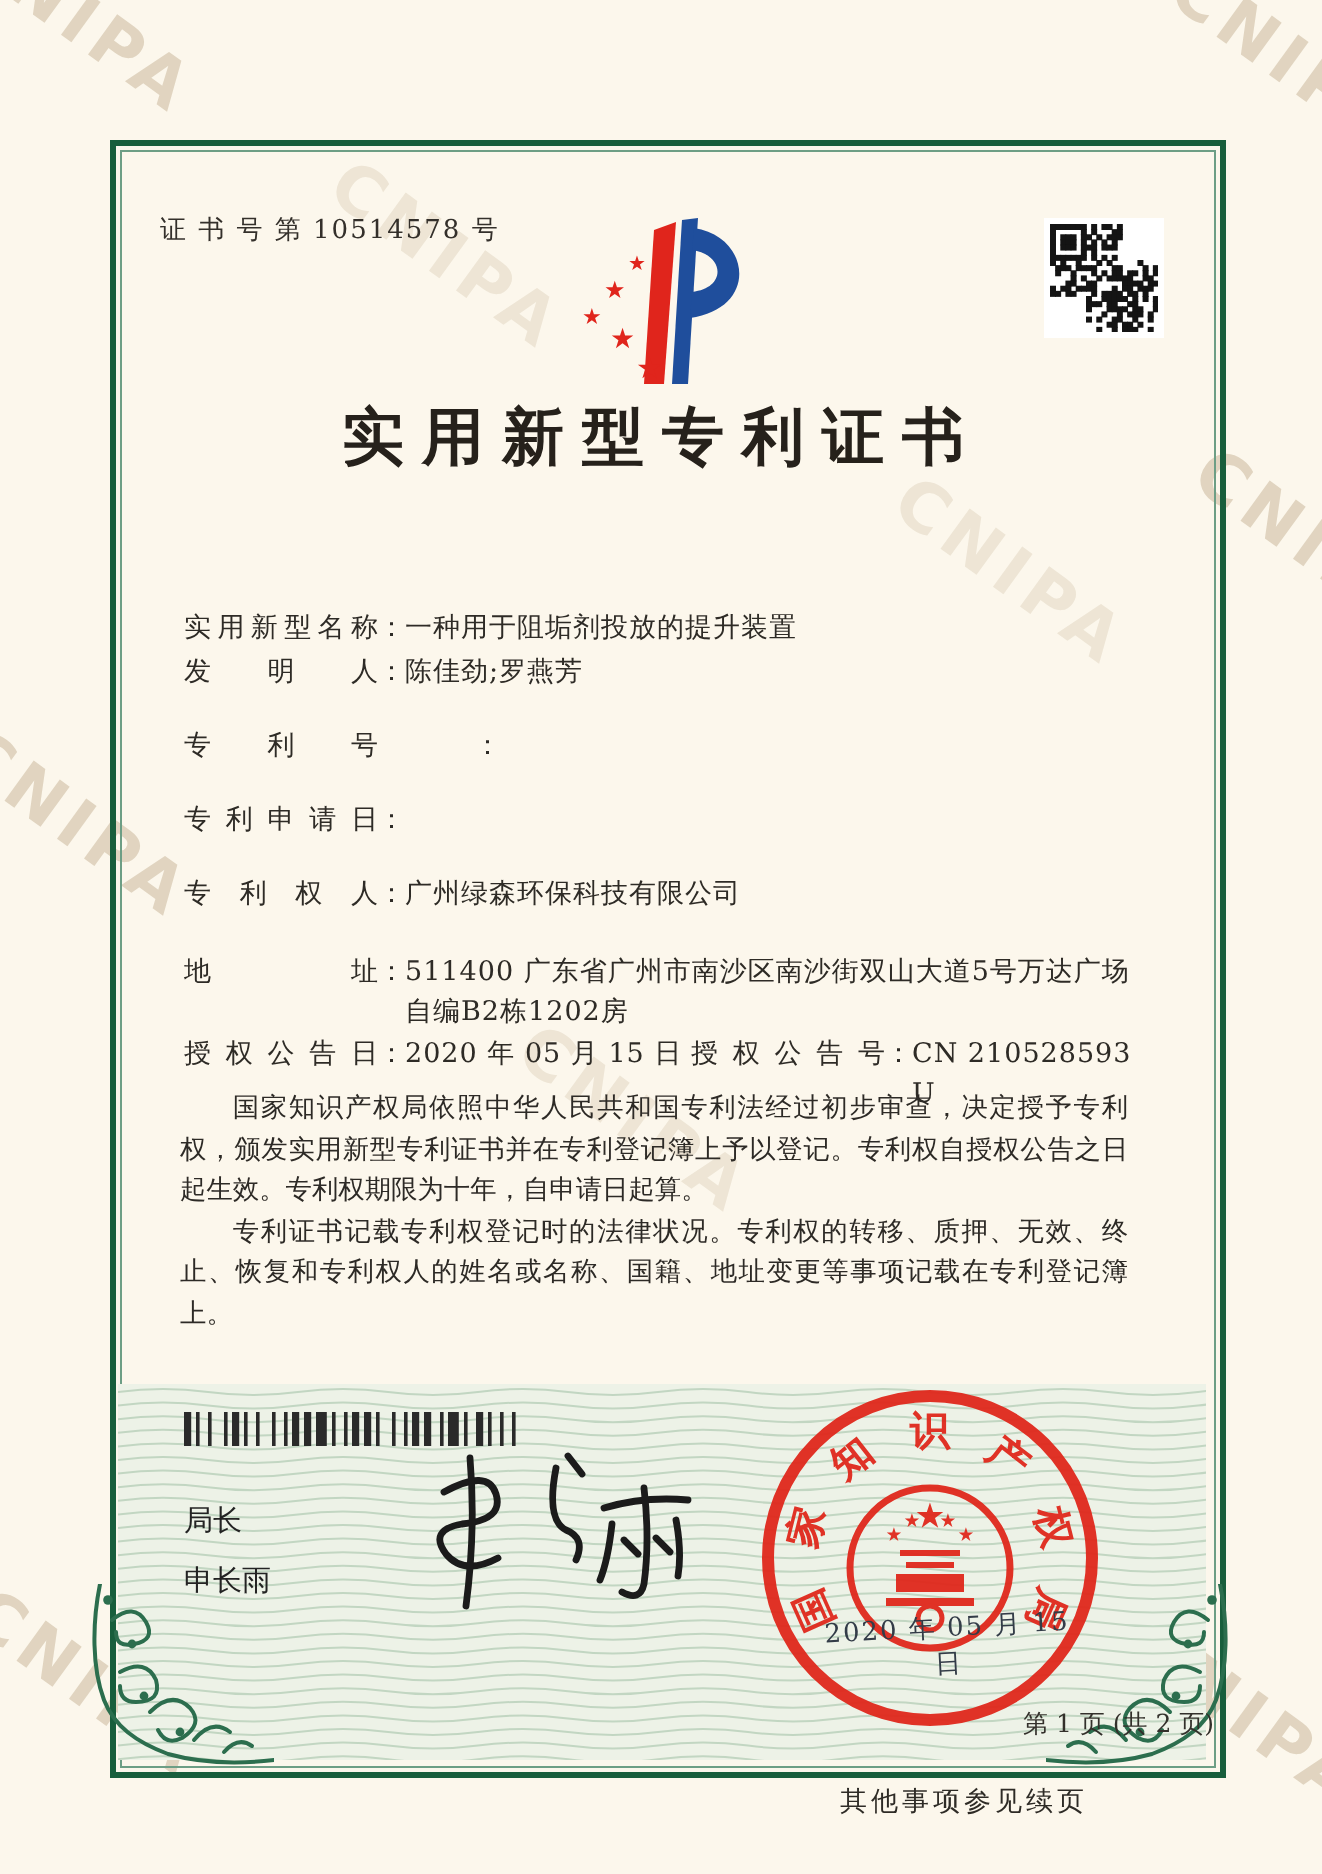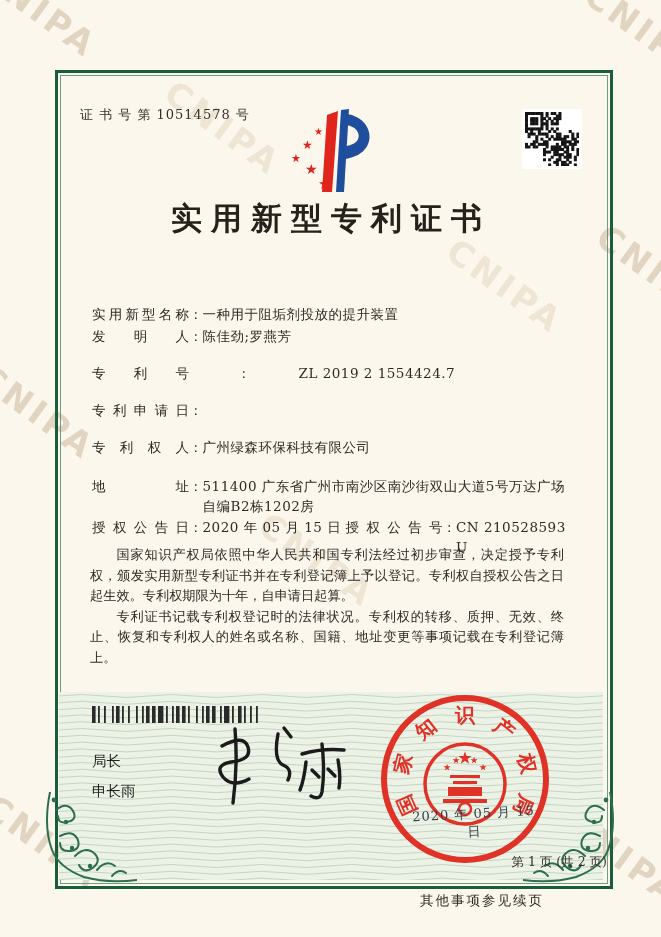--- a/index.html
+++ b/index.html
@@ -378,21 +378,20 @@
     <span class="fv">一种用于阻垢剂投放的提升装置</span>
   </div>
   <div class="frow r2">
     <span class="fl">发明人</span>
       <span class="colon">：</span>
     <span class="fv">陈佳劲;罗燕芳</span>
   </div>
   <div class="frow r3">
     <span class="fl">专利号</span>
       <span class="colon">：</span>
-    <span class="fv">ZL 2019 2 1554424.7</span>
   </div>
   <div class="frow r4">
     <span class="fl">专利申请日</span>
       <span class="colon">：</span>
   </div>
   <div class="frow r5">
     <span class="fl">专利权人</span>
       <span class="colon">：</span>
     <span class="fv">广州绿森环保科技有限公司</span>
   </div>

